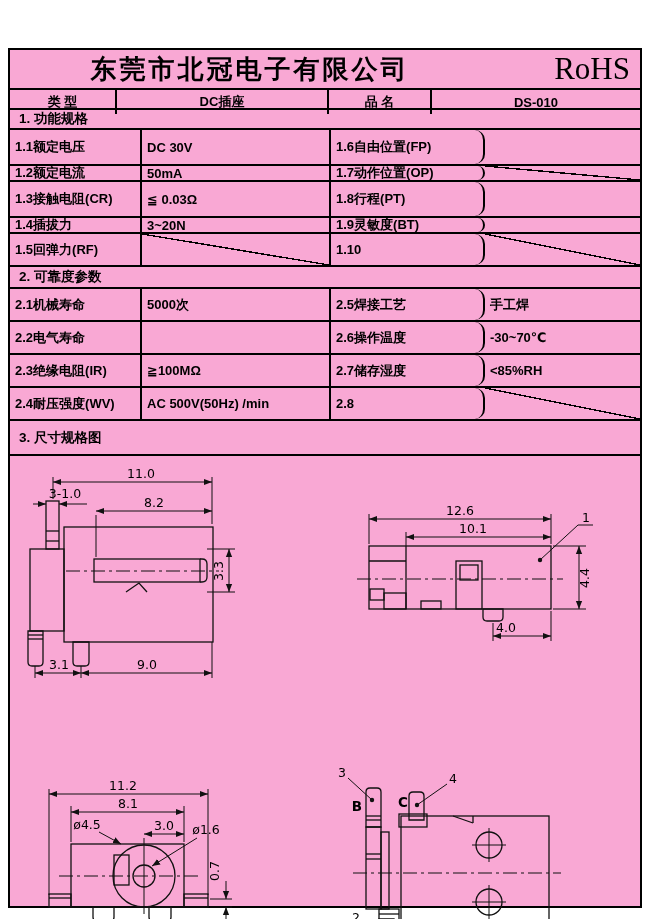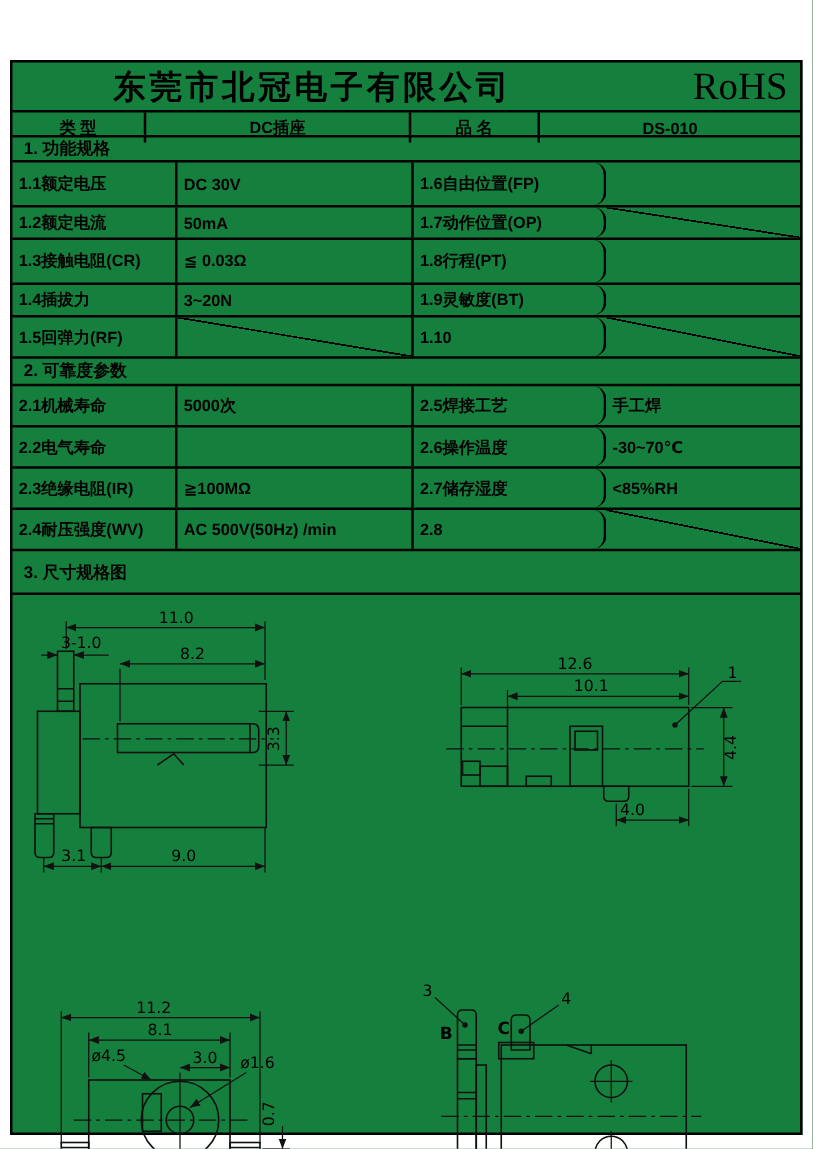--- a/index.html
+++ b/index.html
@@ -3,42 +3,42 @@
 <meta charset="utf-8">
 <style>
   html,body{margin:0;padding:0;}
   body{
     width:650px;height:919px;position:relative;background:#ffffff;
     font-family:"Liberation Sans","DejaVu Sans",sans-serif;color:#000;
     -webkit-font-smoothing:antialiased;
   }
   .sheet{
     position:absolute;left:8px;top:48px;width:630px;height:856px;
-    border:2px solid #000;background:#15803d;
+    border:2px solid #000;background:#f9a8d4;
   }
   .row{display:flex;box-sizing:border-box;border-bottom:2px solid #000;}
   .cell{box-sizing:border-box;border-right:2px solid #000;overflow:hidden;
         display:flex;align-items:center;font-size:13px;font-weight:bold;
         padding:0 0 0 5px;white-space:nowrap;}
   .cell.last{border-right:none;}
   .cell.center{justify-content:center;padding:12px;}
   
   .company-row{height:40px;position:relative;display:block;border-bottom:2px solid #000;box-sizing:border-box;}
   .company{position:absolute;left:0;right:150px;top:0;height:38px;display:flex;align-items:center;justify-content:center;
            font-size:26px;font-weight:bold;letter-spacing:3px;}
   .rohs{position:absolute;right:10px;top:1px;height:36px;display:flex;align-items:center;
         font-family:"Liberation Serif","DejaVu Serif",serif;font-size:31px;}
   .type-row{height:20px;}
   .t1{width:107px;} .t2{width:212px;} .t3{width:103px;} .t4{flex:1;}
   
   .sec{height:20px;display:flex;align-items:center;font-size:13.5px;font-weight:bold;
        padding-left:9px;box-sizing:border-box;border-bottom:2px solid #000;}
   
   .c1{width:132px;} .c2{width:189px;} .c3{width:154px;border-radius:10px;} .c4{flex:1;}
-  .h22{height:36px;} .h21{height:33px;} .h20{height:26px;justify-content:flex-end;}
+  .h22{height:36px;} .h21{height:33px;} .h20{height:16px;justify-content:flex-end;}
   .diag{background:linear-gradient(to top right,
         transparent calc(50% - 0.7px), #000 calc(50% - 0.7px), #000 calc(50% + 0.7px), transparent calc(50% + 0.7px));}
   
   .draw-area{position:relative;height:544px;}
   svg{display:block;}
   .ln{stroke:#111;stroke-width:1.3;fill:none;}
   .thin{stroke:#111;stroke-width:1;fill:none;}
   .cl{stroke:#111;stroke-width:1;fill:none;stroke-dasharray:14 4 3 4;}
   .dimt{font-family:"DejaVu Sans",sans-serif;font-size:12.5px;fill:#000;}
   .dimb{font-family:"DejaVu Sans",sans-serif;font-size:13.5px;font-weight:bold;fill:#000;}

